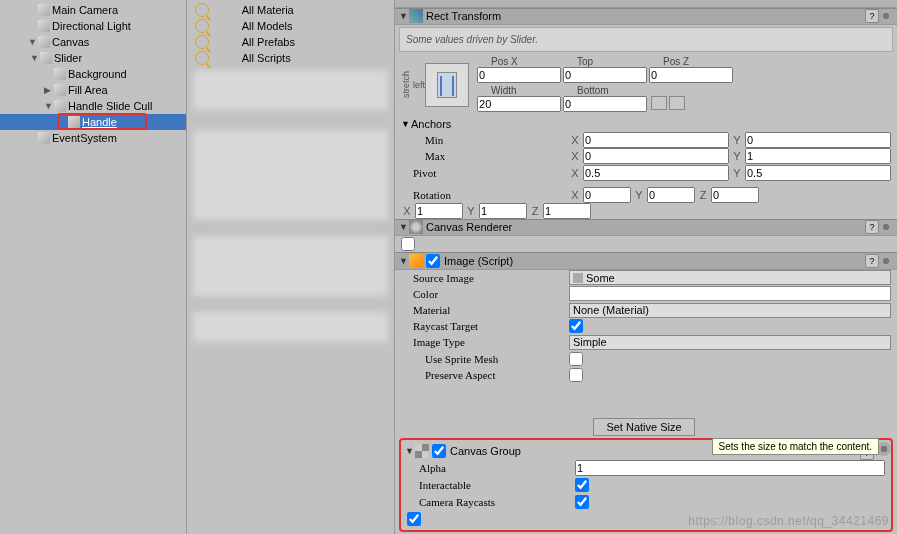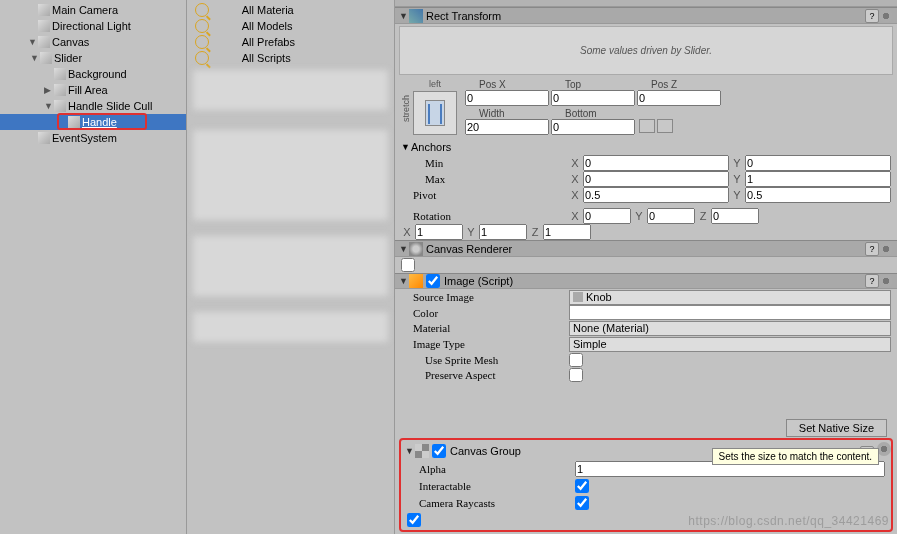--- a/index.html
+++ b/index.html
@@ -21,21 +21,21 @@
 .proj-row { height:16px; display:flex; align-items:center; padding-left:8px; cursor:pointer;gap:30px; }
 .blur-block { background:#d8d8d8; filter:blur(3px); margin:4px 6px; border-radius:2px; }
 .bb1 { height:40px; margin-top:4px; }
 .bb2 { height:90px; margin-top:20px; }
 .bb3 { height:60px; margin-top:16px; }
 .bb4 { height:30px; margin-top:16px; }
 .comp-header { background:#a9a9a9; border-top:1px solid #888; border-bottom:1px solid #999; height:18px; display:flex; align-items:center; padding:0 4px; }
 .comp-header .fold { width:10px; color:#333; font-size:9px; }
 .comp-header .ico { width:14px; height:14px; margin-right:3px; background:#888; display:inline-block; }
 .comp-header .title { font-weight:normal; flex:1; }
-.helpbox { background:#d6d6d6; border:1px solid #aaa; padding:18px 6px; margin:2px 4px; font-style:italic; font-size:10px; color:#555;text-align:center; }
+.helpbox { background:#d6d6d6; border:1px solid #aaa; padding:6px 6px; margin:2px 4px; font-style:italic; font-size:10px; color:#555; }
 .prop-row { display:flex; align-items:center; height:17px; padding:0 6px; }
 .prop-label { width:168px; padding-left:12px;font-family:Liberation Serif, serif; }
 .prop-label.indent { padding-left:24px; }
 .prop-field { flex:1; display:flex; align-items:center; gap:2px; }
 .xyz-label { width:12px; color:#555; text-align:center; }
 .xyz-input { width:48px; }
 .chk { width:14px; height:14px; }
 .anchor-box { width:44px; height:44px; border:1px solid #888; background:#ddd; display:flex; align-items:center; justify-content:center; margin:2px 0; }
 .anchor-inner { width:20px; height:26px; border:1px solid #888; background:#c7d5e6; position:relative; }
 .anchor-inner::before,.anchor-inner::after { content:''; position:absolute; background:#4a7cbf; }
@@ -145,21 +145,21 @@
     <span class="fold">▼</span>
     <span class="ico" style="background:linear-gradient(45deg,#7aa,#47a);"></span>
     <span class="title">Rect Transform</span>
     <span class="help-ico">?</span>
     <span class="gear-ico"></span>
   </div>
   <div class="helpbox">Some values driven by Slider.</div>
   <div class="rect-top">
     <div class="rect-presets">
       <span class="stretch-label">stretch</span>
-      <div style="display:flex;flex-direction:column;align-items:center;">
+      <div style="display:flex;flex-direction:row;align-items:center;">
         <span style="font-size:9px;color:#555;">left</span>
         <div class="anchor-box">
             <div class="anchor-inner"></div>
           </div>
       </div>
     </div>
     <div class="rect-grid">
       <div class="rect-head">
           <span>Pos X</span>
           <span>Top</span>
@@ -255,52 +255,58 @@
     <span class="ico" style="background:linear-gradient(135deg,#fb4,#f80);"></span>
     <input type="checkbox" class="chk" checked="" style="margin-right: 4px;">
     <span class="title">Image (Script)</span>
     <span class="help-ico">?</span>
     <span class="gear-ico"></span>
   </div>
   <div class="prop-row">
       <span class="prop-label">Source Image</span>
       <div class="obj-field">
         <span class="obj-ico"></span>
-        <span>Knob</span>
+        <span>Some</span>
       </div>
     </div>
   <div class="prop-row">
       <span class="prop-label">Color</span>
       <div class="color-swatch"></div>
     </div>
   <div class="prop-row">
       <span class="prop-label">Material</span>
       <div class="obj-field">
         <span>None (Material)</span>
       </div>
     </div>
   <div class="prop-row">
+      <span class="prop-label">Raycast Target</span>
+      <div class="prop-field">
+        <input type="checkbox" class="chk" checked="" style="">
+      </div>
+    </div>
+  <div class="prop-row">
       <span class="prop-label">Image Type</span>
       <div class="obj-field">
         <span>Simple</span>
       </div>
     </div>
   <div class="prop-row">
       <span class="prop-label indent">Use Sprite Mesh</span>
       <div class="prop-field">
         <input type="checkbox" class="chk" style="">
       </div>
     </div>
   <div class="prop-row">
       <span class="prop-label indent">Preserve Aspect</span>
       <div class="prop-field">
         <input type="checkbox" class="chk" style="">
       </div>
     </div>
-  <div class="prop-row" style="justify-content:flex-end;padding-right:10px;margin-top:36px;">
+  <div class="prop-row" style="justify-content:center;padding-right:10px;margin-top:36px;">
       <button class="btn">Set Native Size</button>
     </div>
 
   <div class="red-box cg-box">
     <div class="comp-header" style="background:#c2c2c2;border:none;">
       <span class="fold">▼</span>
       <span class="ico" style="background:conic-gradient(#888 25%,#ccc 25% 50%,#888 50% 75%,#ccc 75%);"></span>
       <input type="checkbox" class="chk" checked="" style="margin-right: 4px;">
       <span class="title">Canvas Group</span>
     </div>
@@ -322,16 +328,16 @@
           <input type="checkbox" class="chk" checked="" style="">
         </div>
       </div>
     <div class="prop-row">
         <div class="prop-field">
           <input type="checkbox" class="chk" checked="" style="">
         </div>
       </div>
   </div>
 
-  <div class="tooltip" style="right:18px;top:448px;">Sets the size to match the content.</div>
+  <div class="tooltip" style="right:18px;top:438px;">Sets the size to match the content.</div>
   <div style="position:absolute;right:6px;top:442px;"><span class="help-ico">?</span> <span class="gear-ico"></span></div>
   <div class="watermark">https://blog.csdn.net/qq_34421469</div>
 </div>
 
 </body></html>

